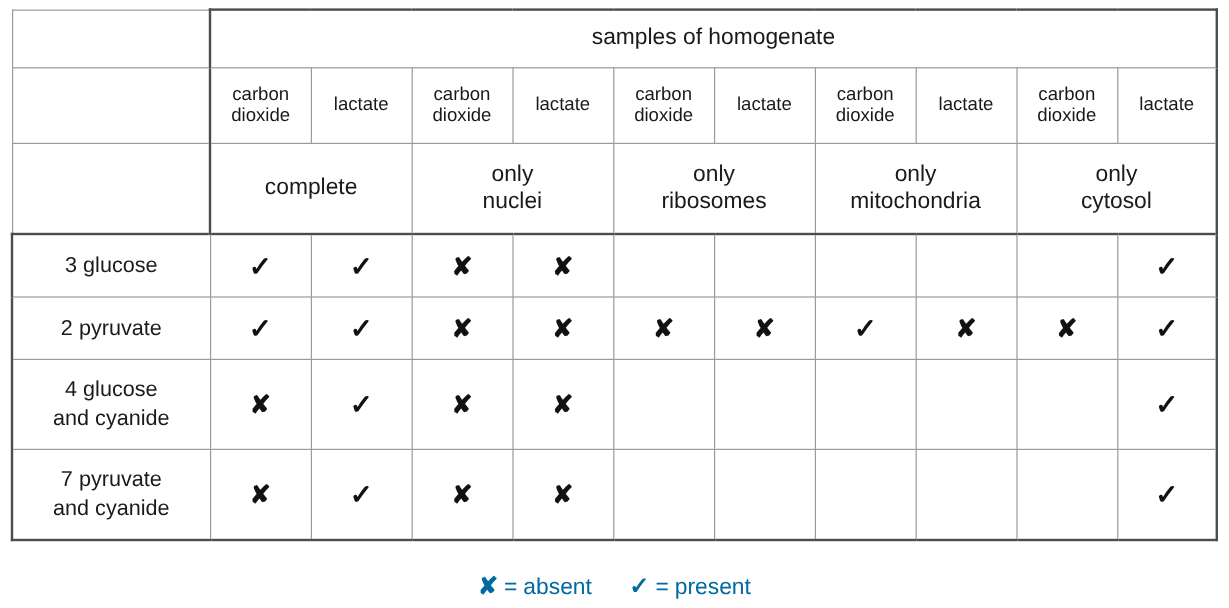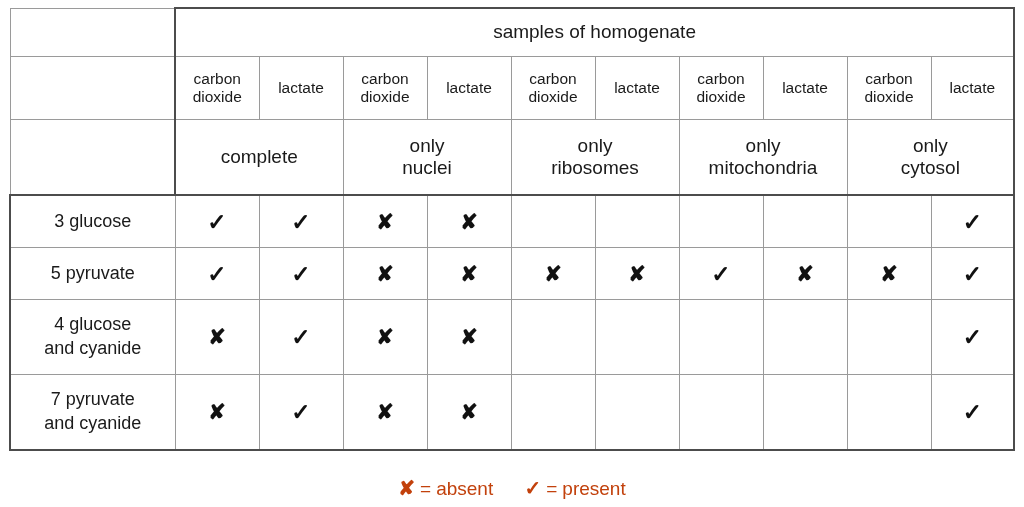--- a/index.html
+++ b/index.html
@@ -115,21 +115,21 @@
   }
 
   
   #legend {
     position: absolute;
     left: 0;
     top: 476px;
     width: 1024px;
     text-align: center;
     font-size: 19px;
-    color: #c2410c;
+    color: #0369a1;
   }
   #legend .lg-item {
     display: inline-block;
     white-space: nowrap;
   }
   #legend .lg-item + .lg-item { margin-left: 26px; }
   #legend .lg-sym {
     font-weight: bold;
     font-size: 20px;
     margin-right: 5px;
@@ -199,21 +199,21 @@
         <td class="cell"><span class="mark cross">✘</span></td>
         <td class="cell"><span class="mark cross">✘</span></td>
         <td class="cell"></td>
         <td class="cell"></td>
         <td class="cell"></td>
         <td class="cell"></td>
         <td class="cell"></td>
         <td class="cell edge-right"><span class="mark tick">✓</span></td>
       </tr>
       <tr class="datarow r2">
-        <td class="rowlabel">5 pyruvate</td>
+        <td class="rowlabel">2 pyruvate</td>
         <td class="cell"><span class="mark tick">✓</span></td>
         <td class="cell"><span class="mark tick">✓</span></td>
         <td class="cell"><span class="mark cross">✘</span></td>
         <td class="cell"><span class="mark cross">✘</span></td>
         <td class="cell"><span class="mark cross">✘</span></td>
         <td class="cell"><span class="mark cross">✘</span></td>
         <td class="cell"><span class="mark tick">✓</span></td>
         <td class="cell"><span class="mark cross">✘</span></td>
         <td class="cell"><span class="mark cross">✘</span></td>
         <td class="cell edge-right"><span class="mark tick">✓</span></td>

